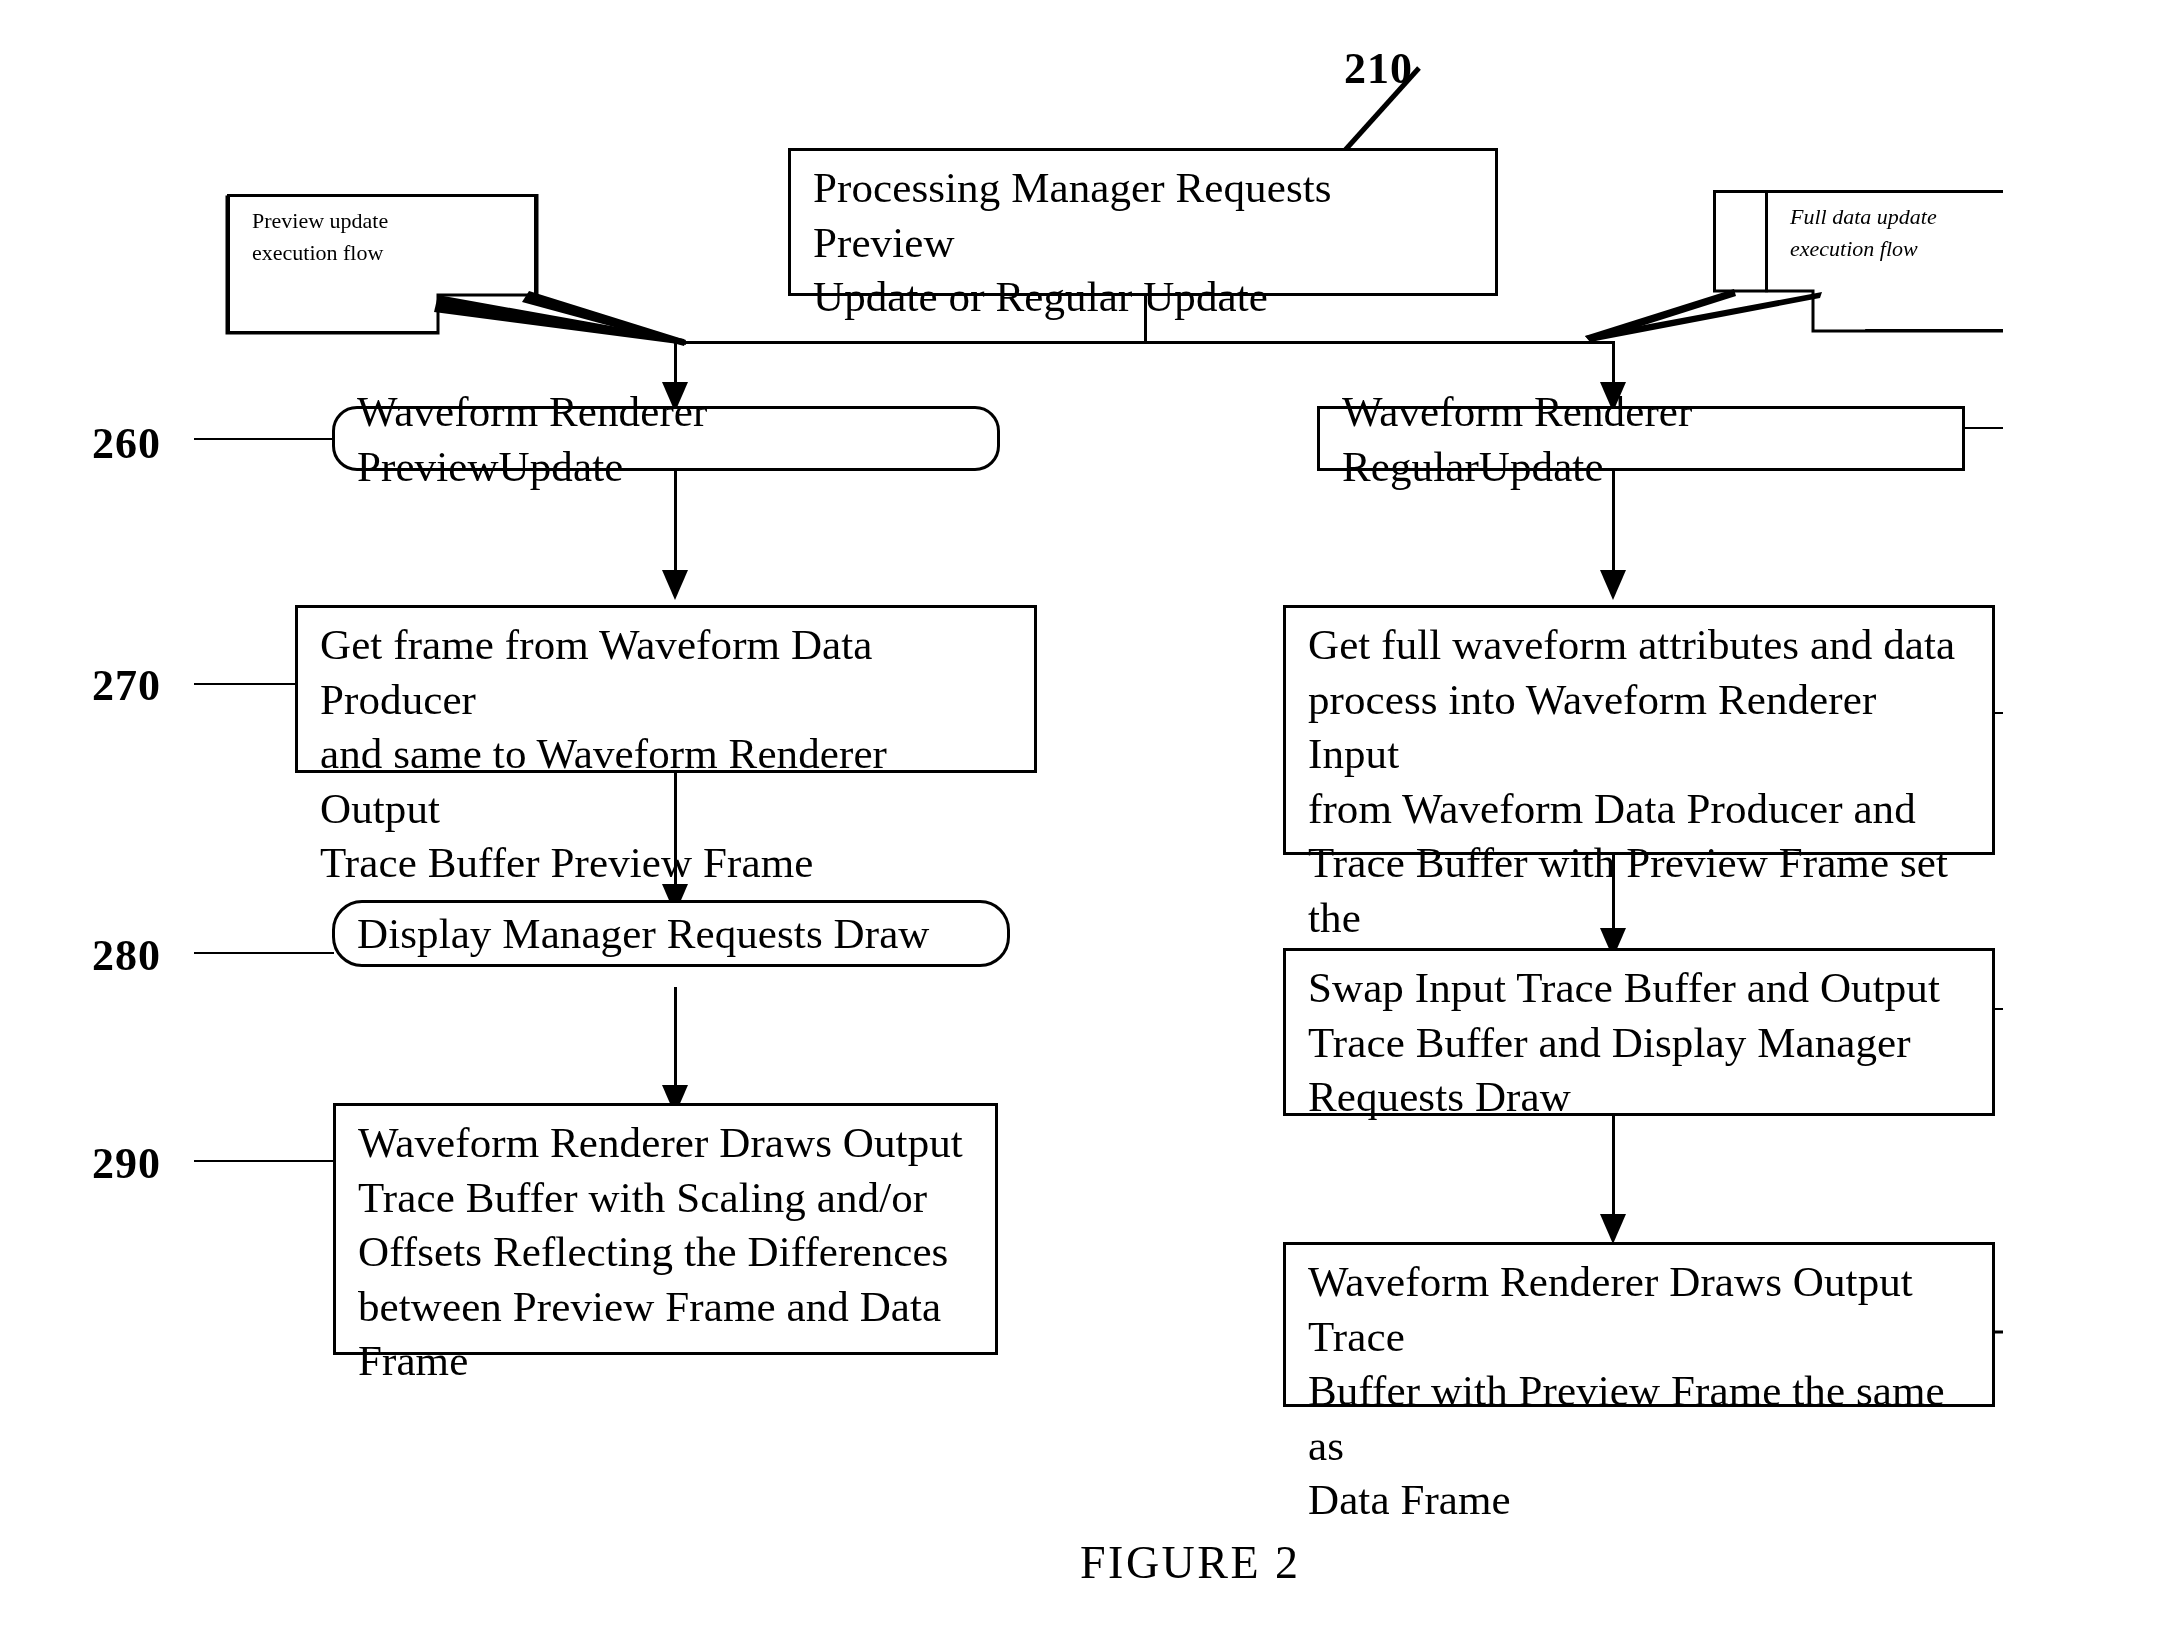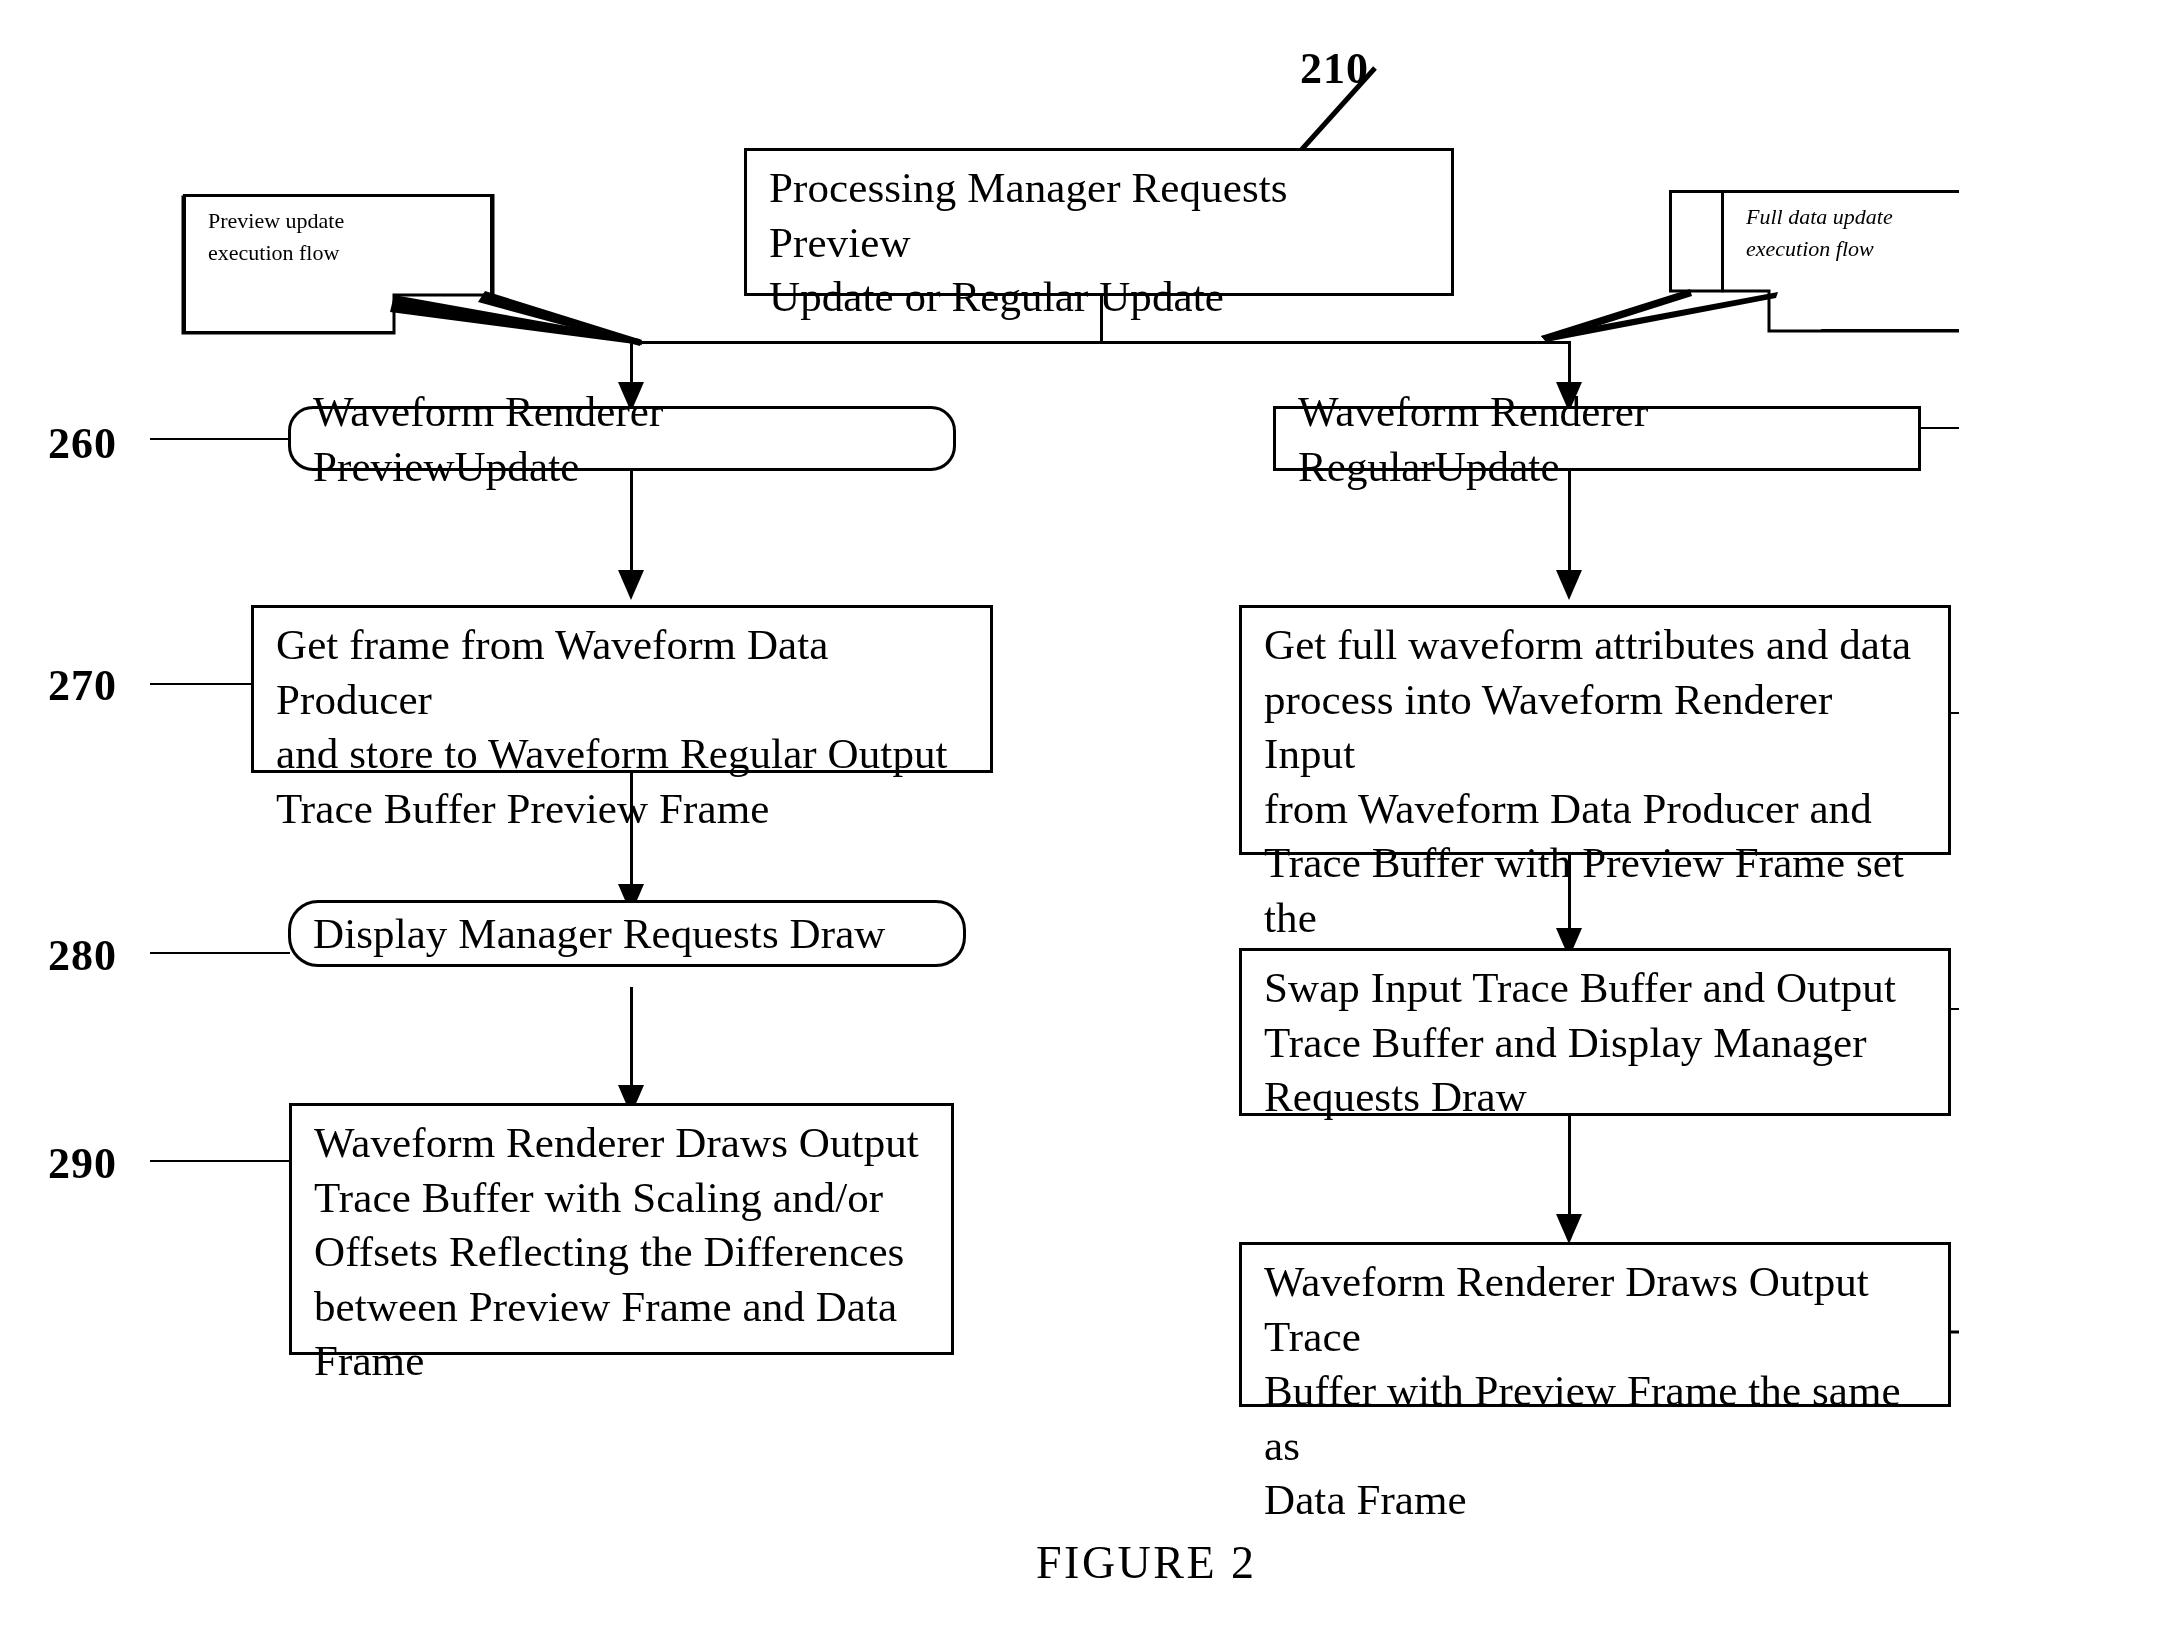--- a/index.html
+++ b/index.html
@@ -11,20 +11,21 @@
   body {
     font-family: "Liberation Serif", "DejaVu Serif", serif;
     color: #000000;
   }
   #canvas {
     position: relative;
     width: 1959px;
     height: 1641px;
     background: #ffffff;
     overflow: hidden;
+    margin-left: 44px;
   }
   
   .box {
     position: absolute;
     box-sizing: border-box;
     border: 3px solid #000;
     background: #ffffff;
     padding: 10px 18px 8px 22px;
     font-size: 43px;
     line-height: 1.27;
@@ -157,21 +158,21 @@
     <div>Waveform Renderer PreviewUpdate</div>
   </div>
 
   <div class="vline" style="left:630px; top:471px; height:112px;"></div>
   <div class="arrow-down" style="left:618px; top:570px;"></div>
 
   <div class="ref" style="left:48px; top:660px;">270</div>
   <div class="thin-hline" style="left:150px; top:683px; width:103px;"></div>
   <div class="box" style="left:251px; top:605px; width:742px; height:168px;">
     <div>Get frame from Waveform Data Producer</div>
-    <div>and store to Waveform Regular Output</div>
+    <div>and same to Waveform Renderer Output</div>
     <div>Trace Buffer Preview Frame</div>
   </div>
 
   <div class="vline" style="left:630px; top:773px; height:123px;"></div>
   <div class="arrow-down" style="left:618px; top:884px;"></div>
 
   <div class="ref" style="left:48px; top:930px;">280</div>
   <div class="thin-hline" style="left:150px; top:952px; width:140px;"></div>
   <div class="box center" style="left:288px; top:900px; width:678px; height:67px;border-radius:30px;">
     <div>Display Manager Requests Draw</div>

